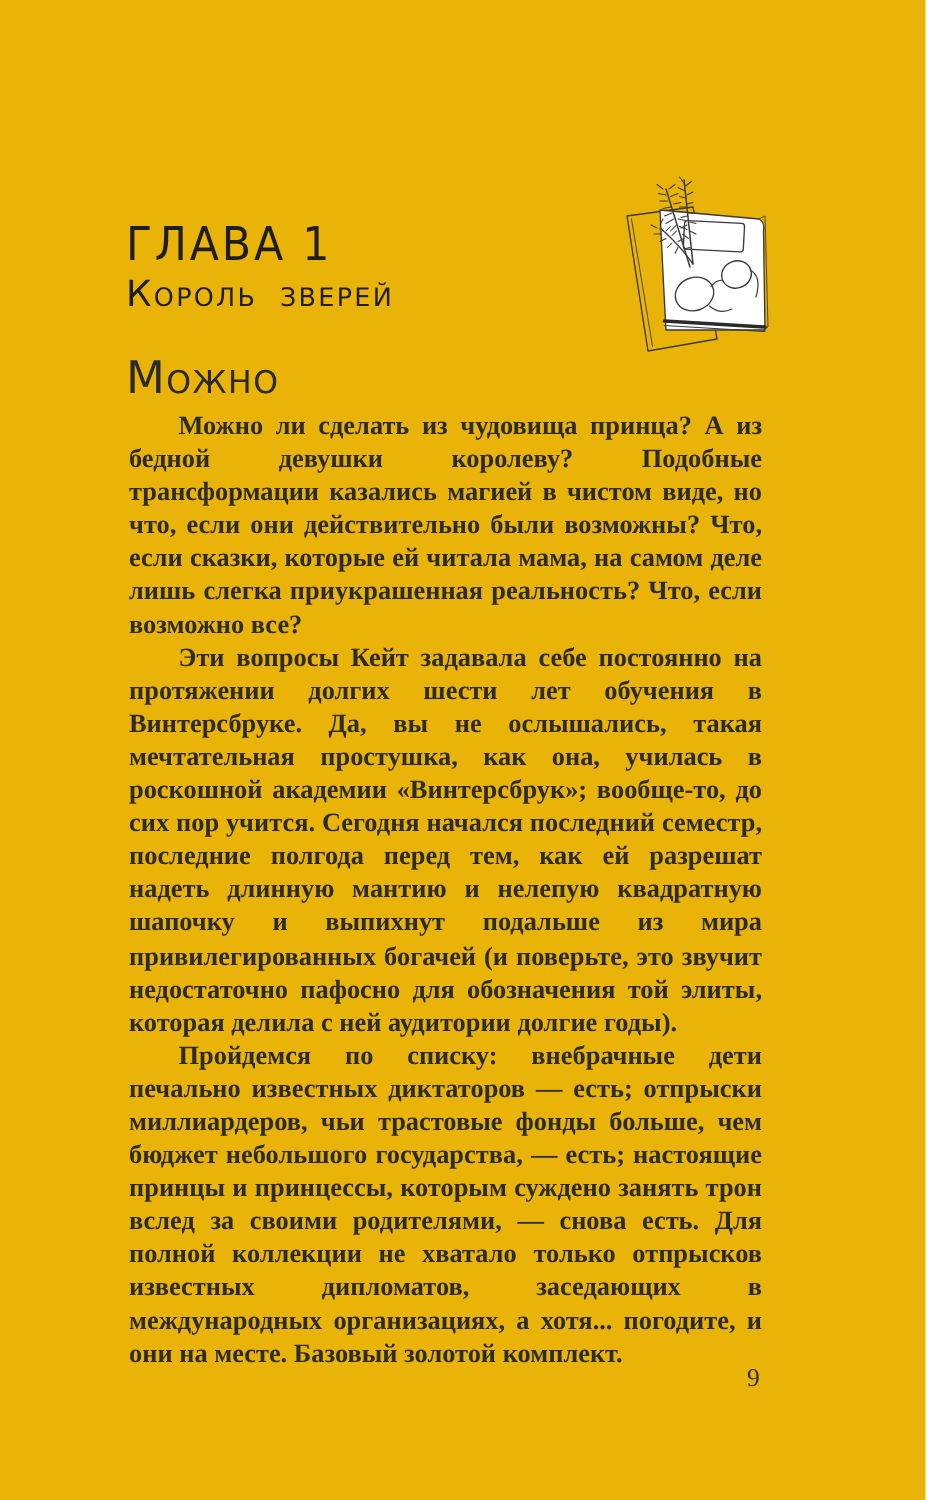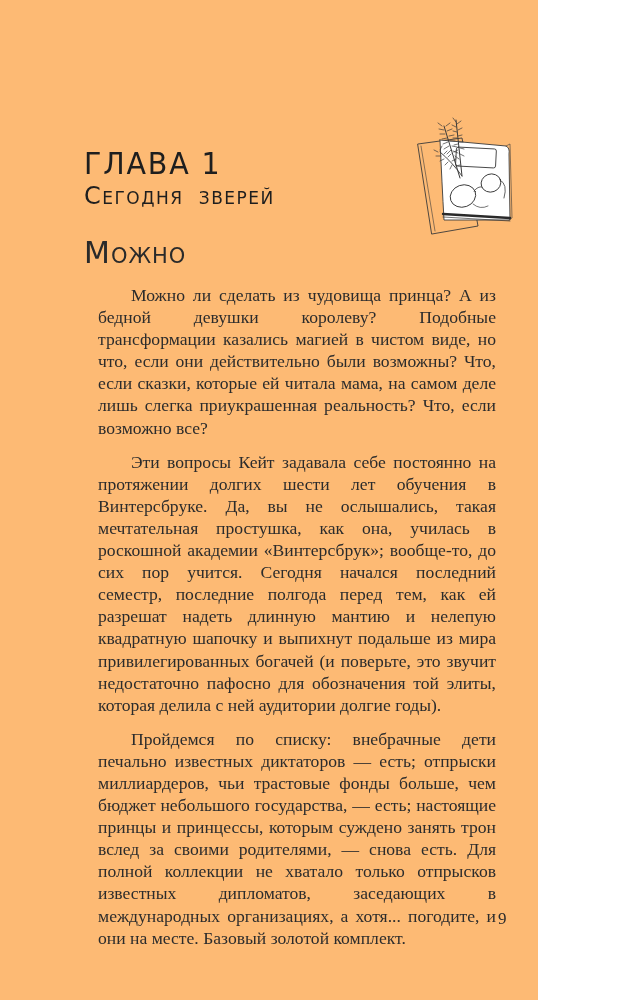--- a/index.html
+++ b/index.html
@@ -10,23 +10,22 @@
     body {
       width: 618px;
       height: 1000px;
       position: relative;
       overflow: hidden;
       color: #2b2b2b;
     }
     .page {
       position: absolute;
       left: 0; top: 0;
-      width: 509px; height: 1000px;
-      background: #fdba74;
-      padding-left: 29px;
+      width: 617px; height: 1000px;
+      background: #eab308;
     }
     .chapter-number {
       position: absolute;
       left: 84px;
       top: 146px;
       font-family: "DejaVu Sans", sans-serif;
       font-size: 31px;
       letter-spacing: 2px;
       line-height: 34px;
       color: #1e1e1e;
@@ -75,40 +74,41 @@
       top: 272px;
       width: 422px;
       font-family: "Liberation Serif", serif;
       font-size: 17.6px;
       line-height: 22.1px;
       color: #2c2c2c;
       text-align: justify;
       hyphens: manual;
     }
     .body-text p {
-      margin: 12px;
+      margin: 0;
       text-indent: 33px;
+      font-weight: bold;
     }
     .page-number {
       position: absolute;
       left: 498px;
       top: 908px;
       font-family: "Liberation Serif", serif;
       font-size: 17px;
       line-height: 22px;
       color: #2c2c2c;
     }
   </style>
 </head>
 <body>
 
 <div class="page">
 
   <h1 class="chapter-number">ГЛАВА 1</h1>
-  <h2 class="chapter-title">Сегодня зверей</h2>
+  <h2 class="chapter-title">Король зверей</h2>
   <h3 class="pov-name">Можно</h3>
 
   <svg class="illustration" viewBox="0 0 100 126" fill="none" stroke="#3a3a3a" stroke-linecap="round" stroke-linejoin="round">
 
     <g>
       <path d="M4 30 L48 24 L64 112 L18 120 Z" stroke-width="0.9"></path>
       <path d="M7 32 L21 117" stroke-width="0.6"></path>
     </g>
 
     <g>

